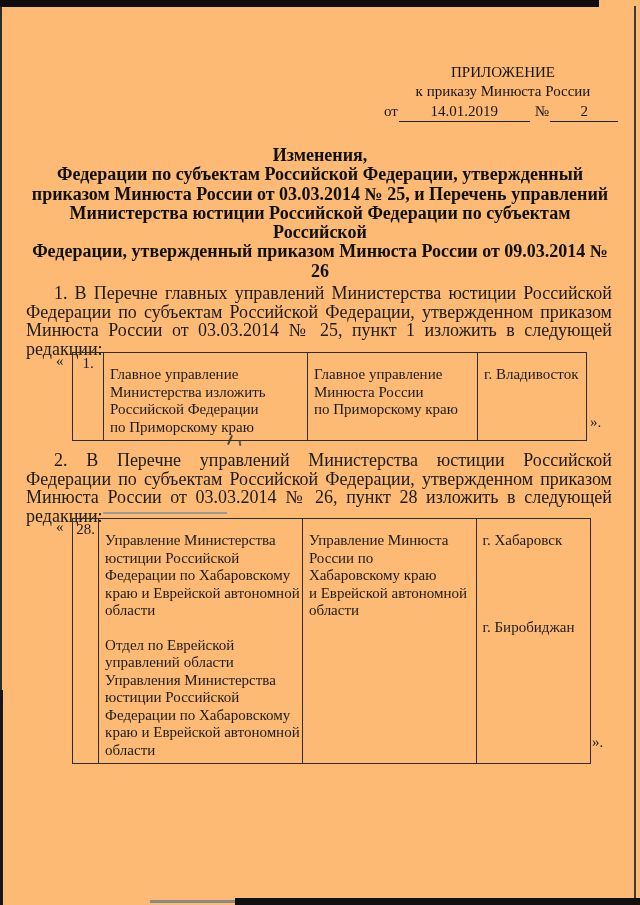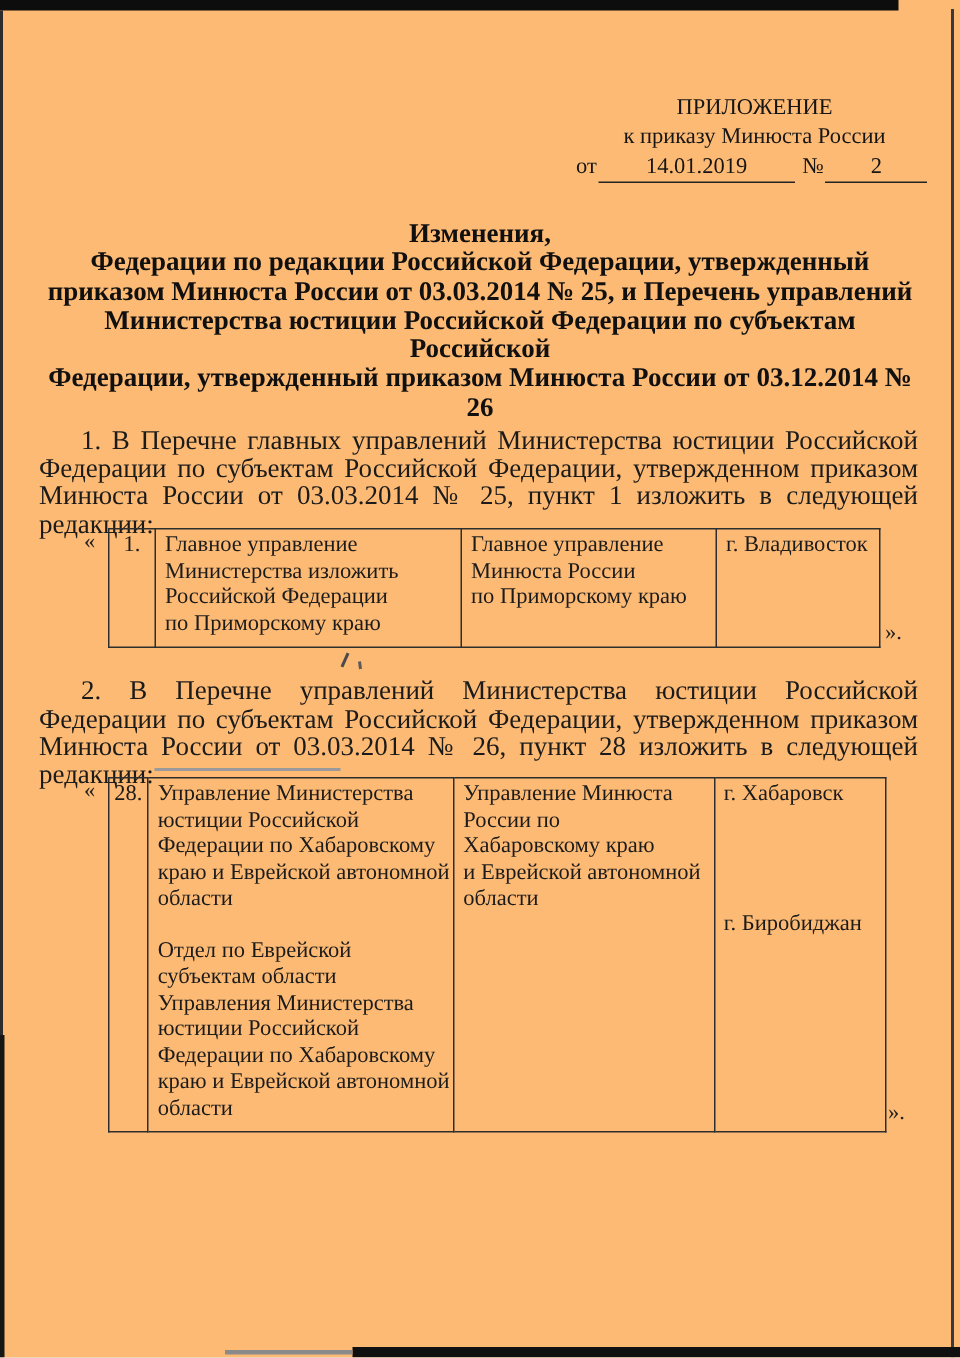--- a/index.html
+++ b/index.html
@@ -34,21 +34,21 @@
   
   .title{position:absolute;left:25px;top:146px;width:590px;text-align:center;font-weight:bold;font-size:18px;line-height:19.3px;color:#101010;}
 
   
   .para{position:absolute;left:26px;width:586px;font-size:18px;line-height:18.5px;text-align:justify;text-indent:28px;}
   .para-1{top:284px;}
   .para-2{top:451px;}
 
   
   table{border-collapse:collapse;table-layout:fixed;position:absolute;}
-  td{border:1.5px solid #2e2e2e;vertical-align:top;padding:2px 6px 4px 6px;font-size:15px;}
+  td{border:1.5px solid #2e2e2e;vertical-align:top;padding:13px 6px 4px 6px;font-size:15px;}
   td.num{text-align:center;padding:2px 1px;}
   .tline{white-space:nowrap;}
   .t1{left:72px;top:352px;width:514px;}
   .t1 td{line-height:17.6px;}
   .t1 tr{height:79px;}
   .t2{left:72px;top:518px;width:519px;}
   .t2 td{line-height:17.5px;}
   .t2 tr{height:236px;}
   .block-gap{margin-top:17px;}
   .city2-gap{margin-top:69px;}
@@ -80,24 +80,24 @@
       <span class="lbl">от</span>
       <span class="u-seg u-date">14.01.2019</span>
       <span class="nbsp"></span>
       <span class="lbl">№</span>
       <span class="u-seg u-num">2</span>
     </div>
   </div>
 
   <div class="title">
     <div>Изменения,</div>
-    <div>Федерации по редакции Российской Федерации, утвержденный</div>
+    <div>Федерации по субъектам Российской Федерации, утвержденный</div>
     <div>приказом Минюста России от 03.03.2014 № 25, и Перечень управлений</div>
     <div>Министерства юстиции Российской Федерации по субъектам Российской</div>
-    <div>Федерации, утвержденный приказом Минюста России от 03.12.2014 № 26</div>
+    <div>Федерации, утвержденный приказом Минюста России от 09.03.2014 № 26</div>
   </div>
 
   <div class="para para-1">1. В Перечне главных управлений Министерства юстиции Российской Федерации по субъектам Российской Федерации, утвержденном приказом Минюста России от 03.03.2014 № 25, пункт 1 изложить в следующей редакции:</div>
 
   <span class="quote q-open-1">«</span>
   <table class="t1">
     <colgroup>
         <col style="width:31px">
         <col style="width:204px">
         <col style="width:170px">
@@ -138,21 +138,21 @@
     <tbody>
         <tr>
       <td class="num">28.</td>
       <td>
         <div class="tline">Управление Министерства</div>
         <div class="tline">юстиции Российской</div>
         <div class="tline">Федерации по Хабаровскому</div>
         <div class="tline">краю и Еврейской автономной</div>
         <div class="tline">области</div>
         <div class="tline block-gap">Отдел по Еврейской</div>
-        <div class="tline">субъектам области</div>
+        <div class="tline">управлений области</div>
         <div class="tline">Управления Министерства</div>
         <div class="tline">юстиции Российской</div>
         <div class="tline">Федерации по Хабаровскому</div>
         <div class="tline">краю и Еврейской автономной</div>
         <div class="tline">области</div>
       </td>
       <td>
         <div class="tline">Управление Минюста</div>
         <div class="tline">России по</div>
         <div class="tline">Хабаровскому краю</div>

